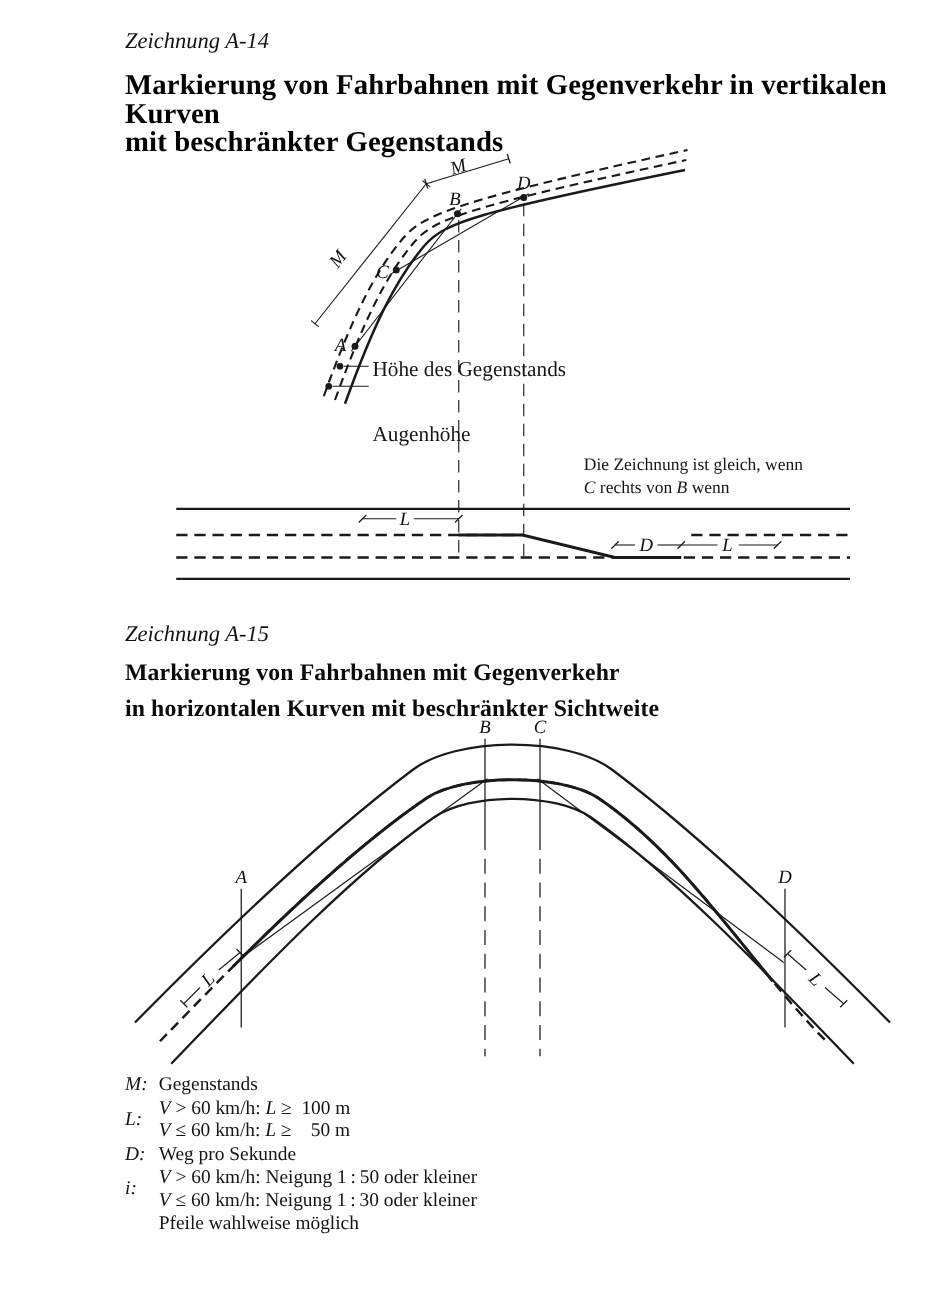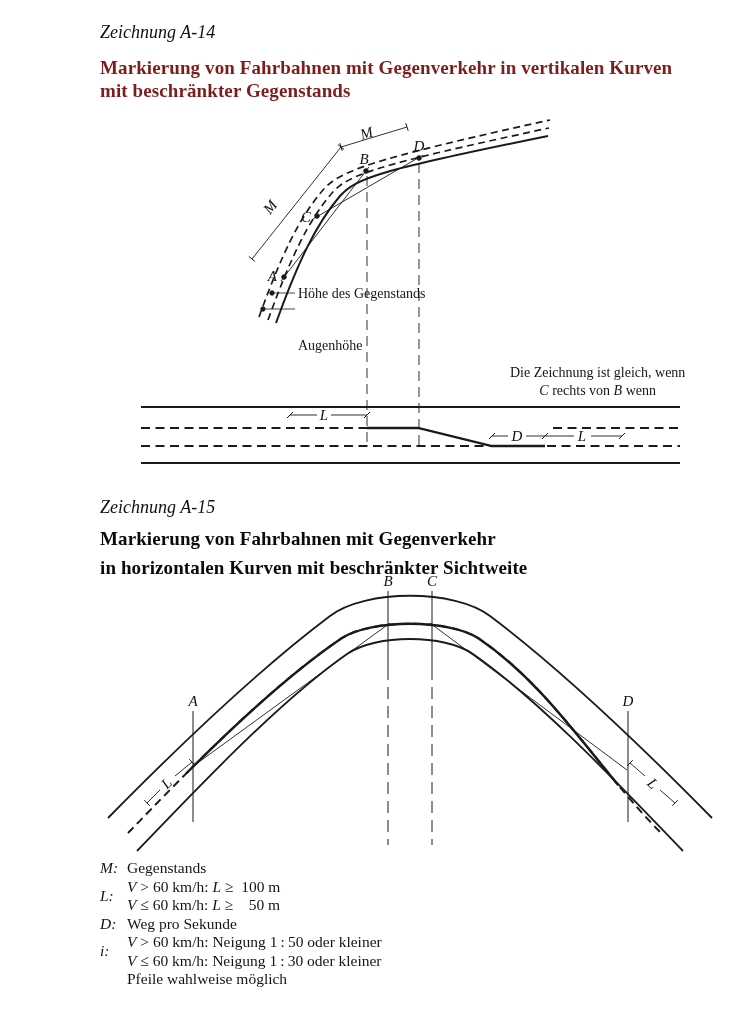--- a/index.html
+++ b/index.html
@@ -1,22 +1,22 @@
 <!DOCTYPE html>
 <html><head>
 <meta charset="utf-8">
 <style>
   html,body{margin:0;padding:0;background:#ffffff;}
   .page{position:relative;width:743px;height:1035px;background:#ffffff;overflow:hidden;
         font-family:"Liberation Serif", serif;color:#111;}
   .abs{position:absolute;}
   .fig-caption{font-style:italic;font-size:18px;color:#111;}
-  .fig-title{font-weight:bold;font-size:19px;line-height:23px;color:#7f1d1d;letter-spacing:0.1px;}
+  .fig-title{font-weight:bold;font-size:23px;line-height:23px;color:#000000;letter-spacing:0.1px;}
   .fig-title2{font-weight:bold;font-size:19px;line-height:29px;color:#0b0b0b;letter-spacing:0.1px;}
-  .diagram-label{font-size:14px;color:#151515;}
+  .diagram-label{font-size:17px;color:#151515;}
   .a14-note{font-size:14px;line-height:18px;color:#151515;}
   .iv{font-style:italic;}
   .pre{white-space:pre;}
   .legend{font-size:15.5px;line-height:18.5px;color:#141414;width:520px;}
   .lrow{display:flex;align-items:baseline;}
   .lgroup{display:flex;align-items:center;}
   .lkey{display:inline-block;width:27px;flex:0 0 27px;font-style:italic;}
   svg text{font-family:"Liberation Serif", serif;font-style:italic;fill:#111;}
 </style>
 </head>
@@ -127,21 +127,21 @@
 
       <text x="193" y="706" font-size="15" text-anchor="middle" stroke="none">A</text>
       <text x="388" y="586" font-size="15" text-anchor="middle" stroke="none">B</text>
       <text x="432" y="586" font-size="15" text-anchor="middle" stroke="none">C</text>
       <text x="628" y="706" font-size="15" text-anchor="middle" stroke="none">D</text>
     </g>
   </svg>
 
   <div class="abs diagram-label" style="left:298px;top:286px;">Höhe des Gegenstands</div>
   <div class="abs diagram-label" style="left:298px;top:302px;margin-top:36px;">Augenhöhe</div>
-  <div class="abs a14-note" style="left:510px;top:364px;text-align:center;">
+  <div class="abs a14-note" style="left:467px;top:364px;">
     <div>Die Zeichnung ist gleich, wenn</div>
     <div><span class="iv">C</span><span class="pre"> rechts von </span><span class="iv">B</span><span class="pre"> wenn</span></div>
   </div>
 
   <div class="abs fig-caption" style="left:100px;top:497px;">Zeichnung A-15</div>
   <div class="abs fig-title2" style="left:100px;top:524px;width:620px;">
     <div>Markierung von Fahrbahnen mit Gegenverkehr</div>
     <div>in horizontalen Kurven mit beschränkter Sichtweite</div>
   </div>
 

